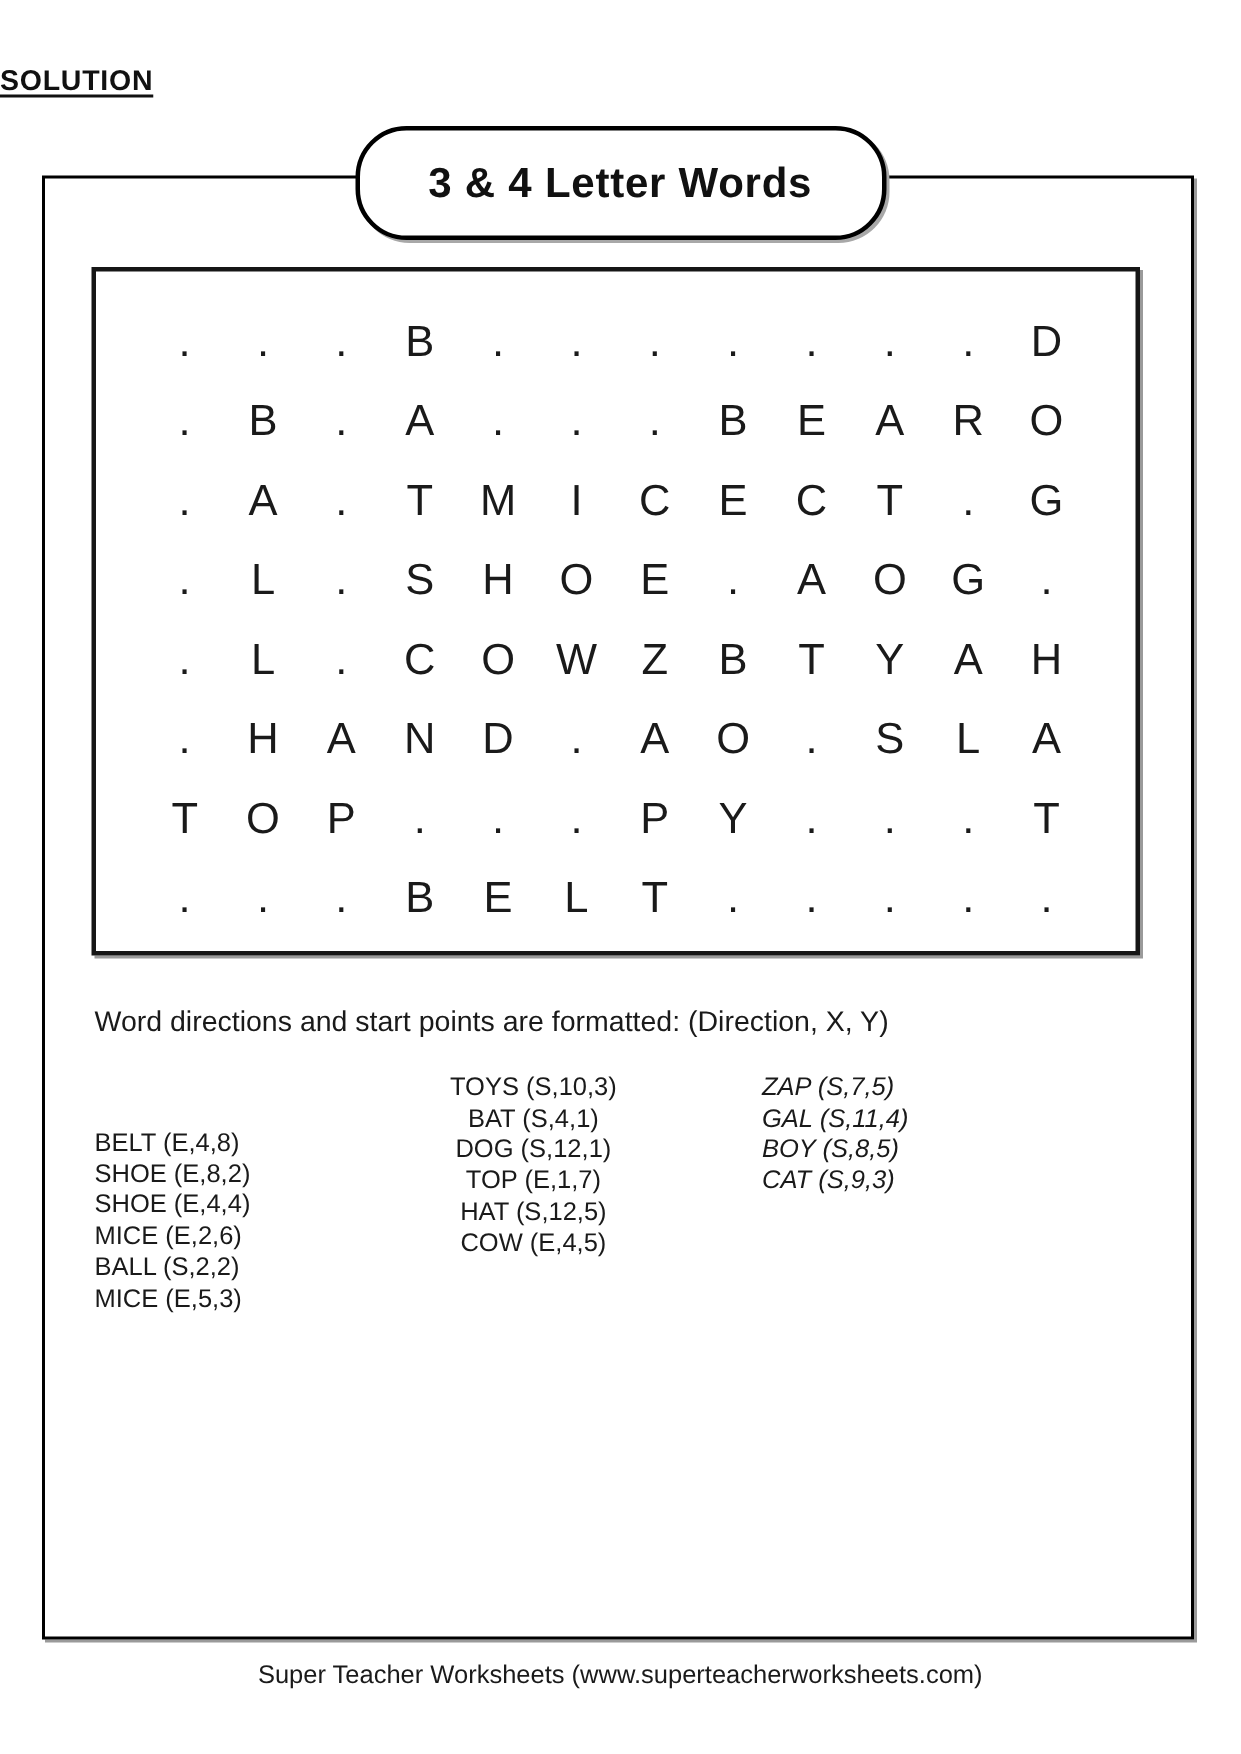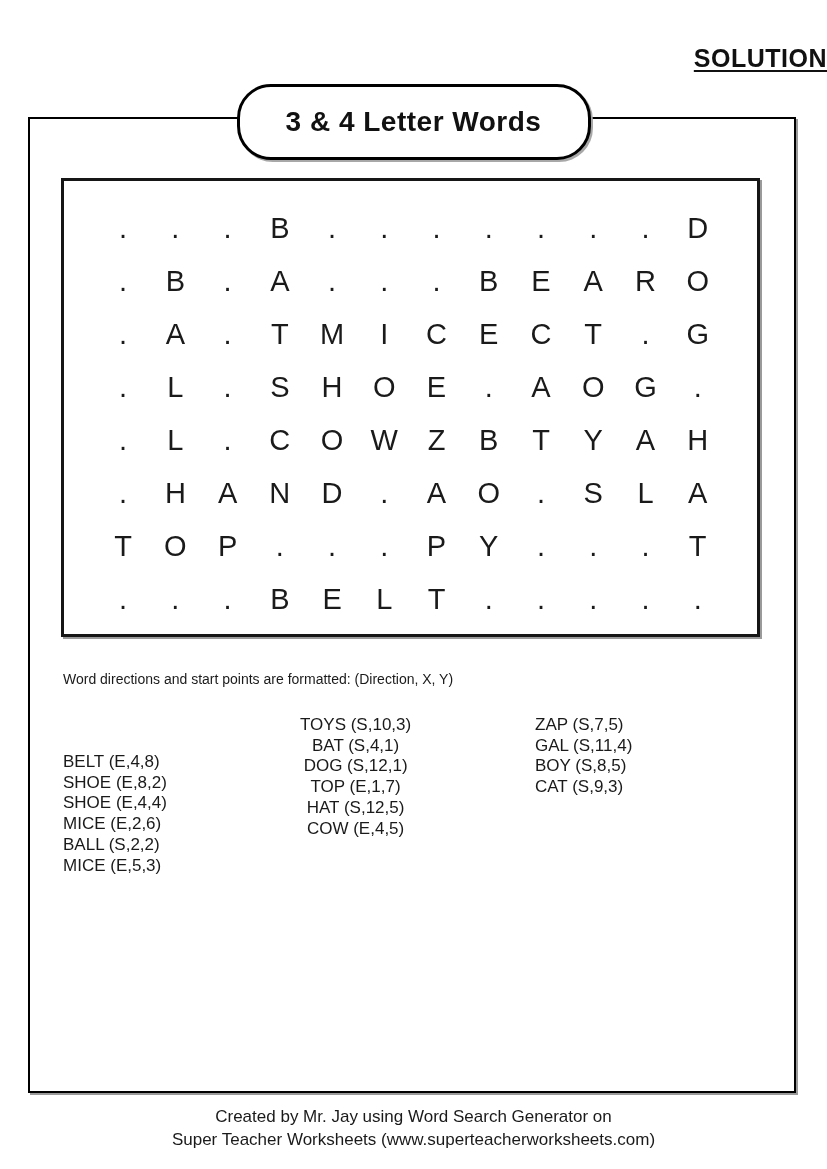--- a/index.html
+++ b/index.html
@@ -1,21 +1,21 @@
 <!DOCTYPE html>
 <html><head>
 <meta charset="utf-8">
 <style>
   * { margin:0; padding:0; box-sizing:border-box; }
   html,body { width:827px; height:1169px; background:#ffffff; color:#111;
     font-family:"Liberation Sans", sans-serif; position:relative; overflow:hidden; }
 
   .solution-heading {
     position:absolute; top:44px; left:0; width:100%;
-    text-align:right; font-size:25px; font-weight:bold; letter-spacing:0.5px;
+    text-align:left; font-size:19px; font-weight:bold; letter-spacing:0.5px;
     text-decoration:underline; text-decoration-thickness:2px; text-underline-offset:3px;
   }
 
   .page-frame {
     position:absolute; left:28px; top:117px; width:768px; height:976px;
     border:2px solid #000; background:#fff;
     box-shadow:2px 2px 0 #9a9a9a;
   }
 
   .title-banner {
@@ -33,29 +33,29 @@
     box-shadow:2px 2px 0 #9a9a9a; z-index:2;
     padding:21px 33px 0 33px;
   }
   .grid-row { height:53px; line-height:53px; white-space:nowrap; }
   .grid-cell {
     display:inline-block; width:8.333%; text-align:center;
     font-size:29px; font-weight:400; color:#1a1a1a;
   }
 
   .directions-note {
-    position:absolute; left:63px; top:671px; font-size:14px; color:#1a1a1a;
+    position:absolute; left:63px; top:671px; font-size:19px; color:#1a1a1a;
     z-index:2;
   }
 
   .word-list { position:absolute; left:0; top:715px; width:827px; z-index:2; }
   .word-column { position:absolute; top:0; }
   .word-column.col-1 { left:63px;margin-top:37px; }
   .word-column.col-2 { left:300px;text-align:center; }
-  .word-column.col-3 { left:535px; }
+  .word-column.col-3 { left:508px;font-style:italic; }
   .word-entry { font-size:17px; line-height:20.7px; color:#1a1a1a; white-space:nowrap; }
 
   .footer {
     position:absolute; left:0; top:1106px; width:100%; text-align:center;
     font-size:17px; line-height:22.5px; color:#1a1a1a;
   }
 </style>
 </head>
 <body>
 
@@ -101,15 +101,14 @@
     </div>
   <div class="word-column col-3">
       <div class="word-entry">ZAP (S,7,5)</div>
       <div class="word-entry">GAL (S,11,4)</div>
       <div class="word-entry">BOY (S,8,5)</div>
       <div class="word-entry">CAT (S,9,3)</div>
     </div>
 </div>
 
 <div class="footer">
-  <div>Created by Mr. Jay using Word Search Generator on</div>
   <div>Super Teacher Worksheets (www.superteacherworksheets.com)</div>
 </div>
 
 </body></html>

